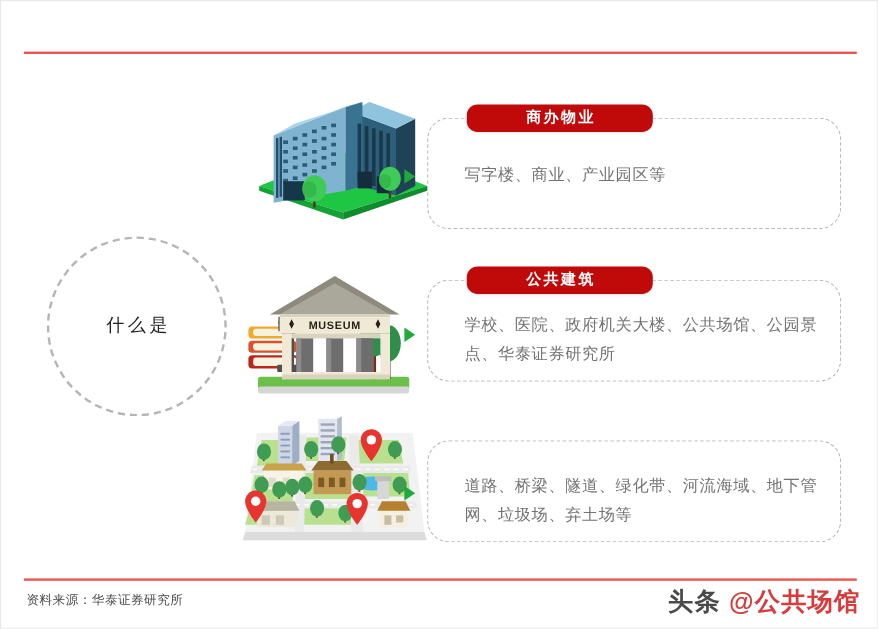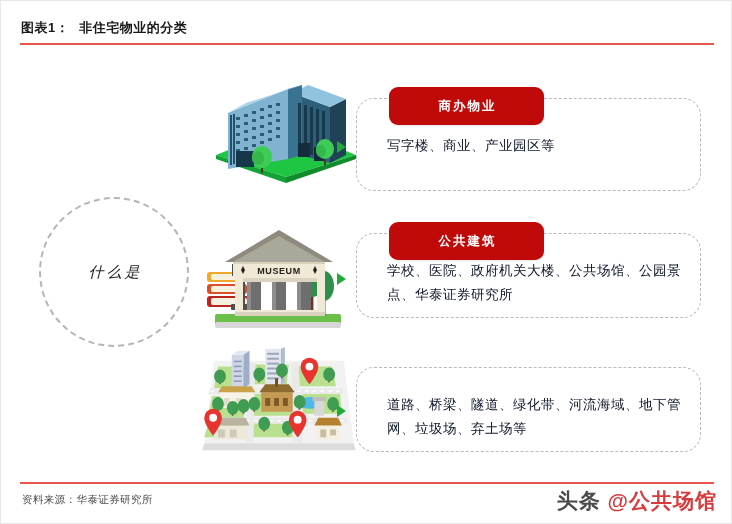--- a/index.html
+++ b/index.html
@@ -78,21 +78,20 @@
     top: 196px;
     width: 150px;
     height: 150px;
     border: 2px dashed #b5b5b5;
     border-radius: 50%;
     display: flex;
     flex-direction: column;
     align-items: center;
     justify-content: center;
     box-sizing: border-box;
-    font-style: italic;
   }
   #concept-circle .cc-line {
     font-size: 15px;
     color: #1f1f1f;
     letter-spacing: 3px;
     line-height: 1.6;
     text-indent: 3px;
   }
   .illus {
     position: absolute;
@@ -110,47 +109,44 @@
     position: absolute;
     background: #c00a0a;
     color: #ffffff;
     border-radius: 9px;
     font-size: 12.5px;
     font-weight: bold;
     letter-spacing: 2px;
     display: flex;
     align-items: center;
     justify-content: center;
-    height: 38px;
+    height: 23px;
     text-indent: 2px;
     box-shadow: 0 1px 2px rgba(0,0,0,0.10);
   }
   .card-text {
     position: absolute;
     font-size: 13.5px;
-    color: #0f172a;
+    color: #737373;
     line-height: 1.75;
     letter-spacing: 0.5px;
   }
   .connector {
     position: absolute;
     width: 0; height: 0;
     border-top: 6px solid transparent;
     border-bottom: 6px solid transparent;
     border-left: 9px solid #1faa3a;
   }
 </style>
 </head>
 <body>
 
 <div id="page">
 
-  <div id="chart-title">
-    <span class="t-num">图表1：</span><span>非住宅物业的分类</span>
-  </div>
   <div id="title-rule"></div>
 
   <div id="concept-circle">
     <div class="cc-line">什么是</div>
   </div>
 
   <div class="illus" style="left:205px; top:58px;">
     <svg viewBox="0 0 160 128" width="160" height="128">
 
       <polygon points="80,118 10,96 80,68 150,96" fill="#1ec643"></polygon>

